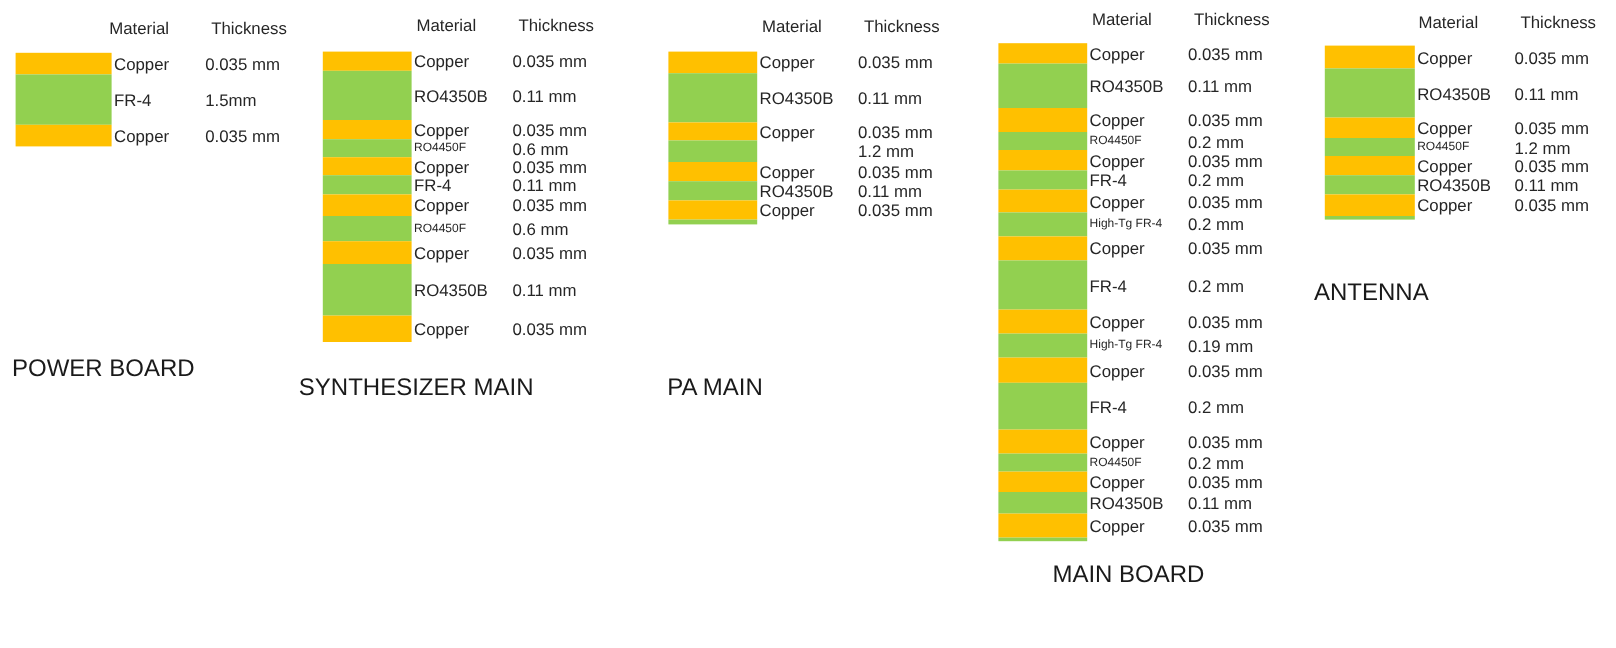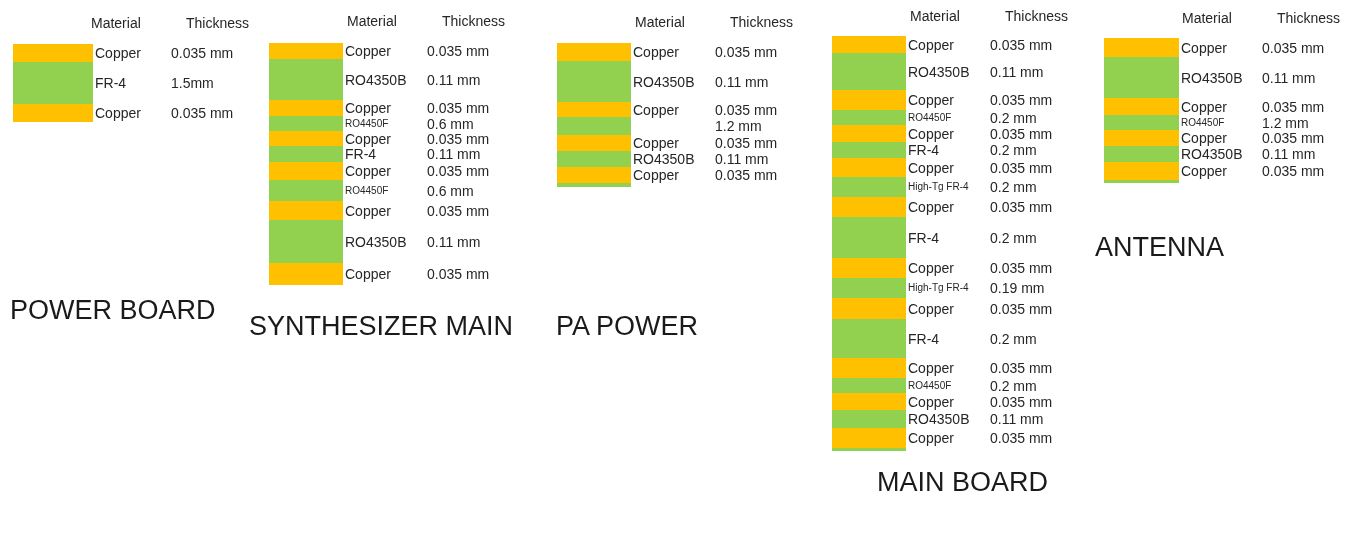--- a/index.html
+++ b/index.html
@@ -3,35 +3,35 @@
 <meta charset="utf-8">
 <style>
   html,body{margin:0;padding:0;}
   body{
     width:1347px;height:540px;position:relative;background:#ffffff;
     font-family:"Liberation Sans",sans-serif;color:#1f1f1f;overflow:hidden;
   }
   .board{position:absolute;top:0;height:540px;width:300px;}
   .hdr{position:absolute;font-size:14px;white-space:nowrap;color:#262626;}
   .mat-hdr{left:78px;top:var(--hy);}
-  .thk-hdr{left:173px;top:var(--hy);}
+  .thk-hdr{left:163px;top:var(--hy);}
   .layers{position:absolute;left:0;top:var(--ly);width:290px;}
   .layer{position:relative;}
   .swatch{position:absolute;left:0;top:0;bottom:0;width:var(--sw);}
   .mat{
     position:absolute;left:calc(var(--sw) + 2px);top:50%;transform:translateY(-50%);
     font-size:14px;white-space:nowrap;color:#262626;line-height:1;
   }
   .mat.small{font-size:10px;}
   .thk{
     position:absolute;left:158px;top:50%;transform:translateY(-50%);
     font-size:14px;white-space:nowrap;color:#262626;line-height:1;
   }
   .board-title{
-    position:absolute;font-size:27px;color:#1a1a1a;white-space:nowrap;line-height:1.1;
+    position:absolute;font-size:20px;color:#1a1a1a;white-space:nowrap;line-height:1.1;
   }
 </style>
 </head>
 <body>
 
 <div class="board" style="left:13px; --sw:80px; --hy:15px; --ly:44px">
   <span class="hdr mat-hdr">Material</span>
   <span class="hdr thk-hdr">Thickness</span>
   <div class="layers">
       <div class="layer" style="height: 18px;">
@@ -303,15 +303,15 @@
         <span class="thk">0.035 mm</span>
       </div>
       <div class="layer" style="height: 3px;">
         <div class="swatch" style="background: rgb(146, 208, 80);"></div>
       </div>
     </div>
 </div>
 
 <div class="board-title" style="left:10px;  top:296px">POWER BOARD</div>
 <div class="board-title" style="left:249px; top:312px">SYNTHESIZER MAIN</div>
-<div class="board-title" style="left:556px; top:312px">PA POWER</div>
+<div class="board-title" style="left:556px; top:312px">PA MAIN</div>
 <div class="board-title" style="left:877px; top:468px">MAIN BOARD</div>
 <div class="board-title" style="left:1095px;top:233px">ANTENNA</div>
 
 </body></html>

